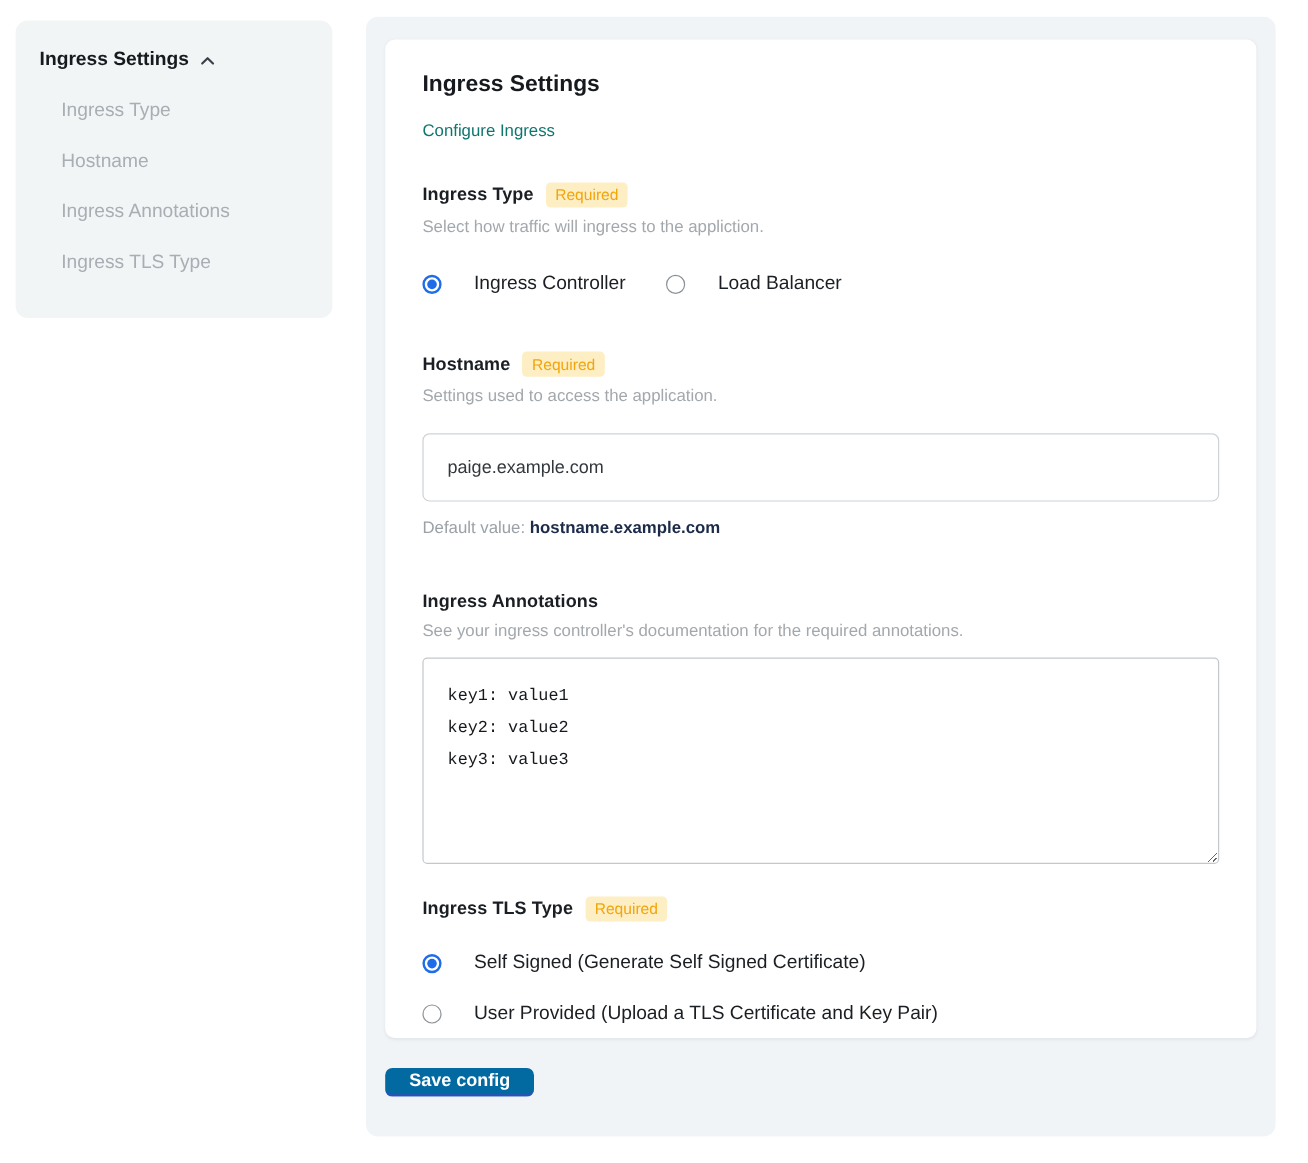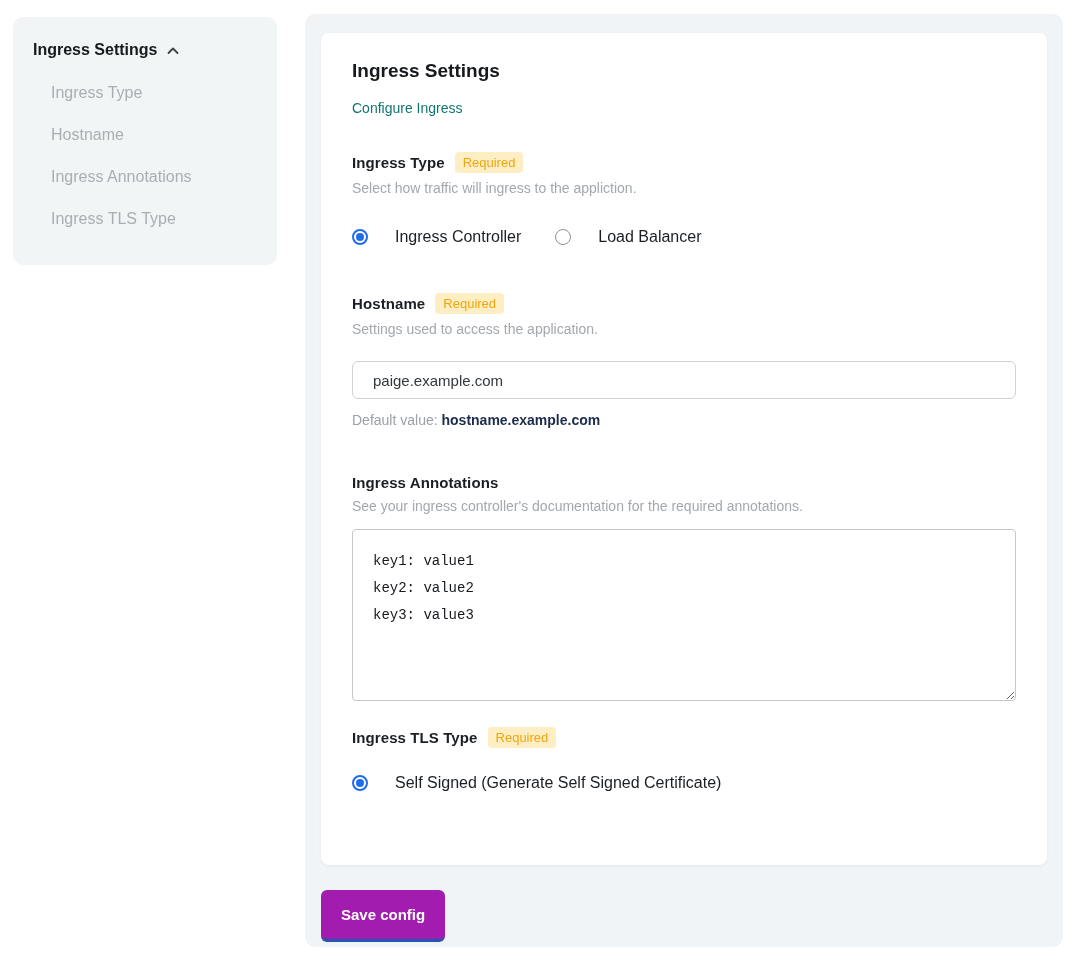--- a/index.html
+++ b/index.html
@@ -85,21 +85,21 @@
   .radio-circle.selected { border: 2px solid #1f6ce8; }
   .radio-circle.selected::after {
     content: ""; position: absolute; inset: 2px;
     background: #1f6ce8; border-radius: 50%;
   }
   .radio-circle.unselected { border: 1.5px solid #8b9197; }
   .radio-label { font-size: 16px; color: #1b1f23; }
 
   
   .text-input {
-    width: 100%; height: 38px;
+    width: 100%; height: 57px;
     border: 1px solid #ced3d8; border-radius: 6px;
     padding: 0 20px; font-size: 15px; color: #33383d;
     font-family: "Liberation Sans", sans-serif;
     background: #fff; outline: none;
   }
   .default-line {
     margin-top: 13px; font-size: 14px; color: #9ba1a6;
   }
   .default-line strong { color: #1c2b4a; font-weight: 700; }
 
@@ -110,22 +110,22 @@
     font-family: "Liberation Mono", "DejaVu Sans Mono", monospace;
     font-size: 14px; line-height: 27px; color: #16191d;
     resize: both; outline: none; background: #fff;
   }
 
   .tls-options { display: flex; flex-direction: column; }
 
   
   .save-button {
     position: absolute; left: 16px; top: 876px;
-    height: 52px; padding: 0 20px;
-    background: #a21caf;
+    height: 24px; padding: 0 20px;
+    background: #0369a1;
     border: none; border-bottom: 3px solid #2457b4;
     border-radius: 6px;
     color: #ffffff; font-size: 15px; font-weight: 700;
     font-family: "Liberation Sans", sans-serif;
     cursor: pointer;
   }
 
   
   .mt-36 { margin-top: 36px; }
   .mt-32 { margin-top: 32px; }
@@ -205,18 +205,22 @@
     <div class="field mt-22">
       <div class="field-label-row">
         <span class="field-label">Ingress TLS Type</span>
         <span class="badge">Required</span>
       </div>
       <div class="tls-options">
         <div class="radio-option mt-30">
           <span class="radio-circle selected"></span>
           <span class="radio-label">Self Signed (Generate Self Signed Certificate)</span>
         </div>
+        <div class="radio-option mt-24">
+          <span class="radio-circle unselected"></span>
+          <span class="radio-label">User Provided (Upload a TLS Certificate and Key Pair)</span>
+        </div>
       </div>
     </div>
   </section>
 
   <button class="save-button">Save config</button>
 </main>
 
 </body></html>

